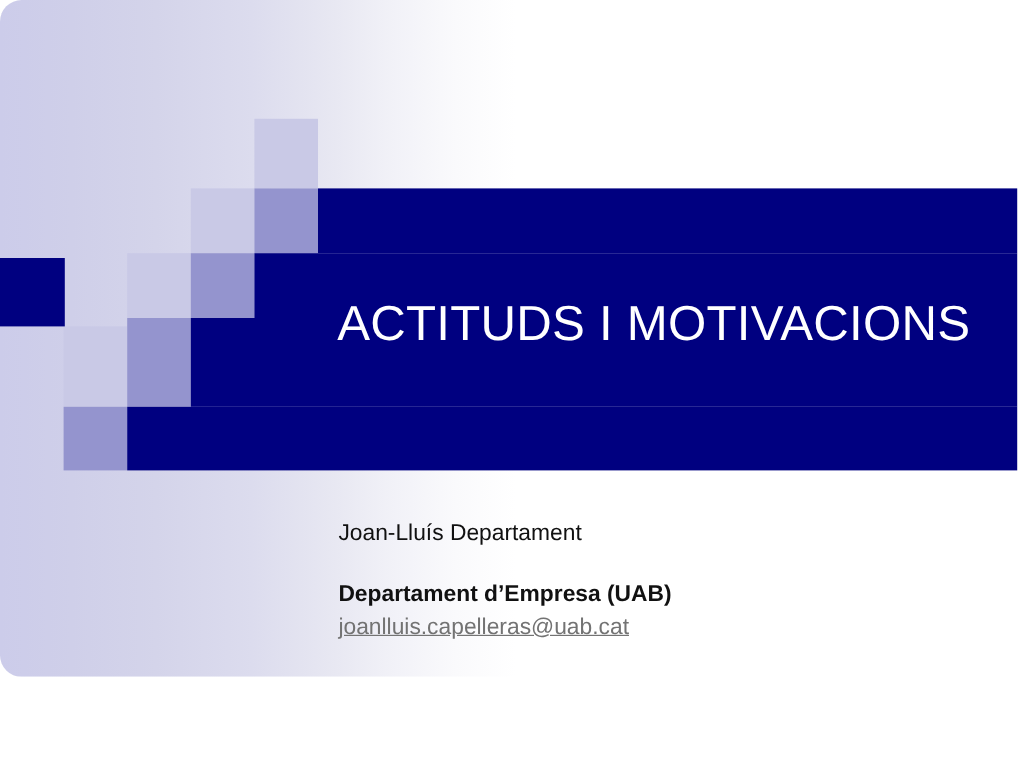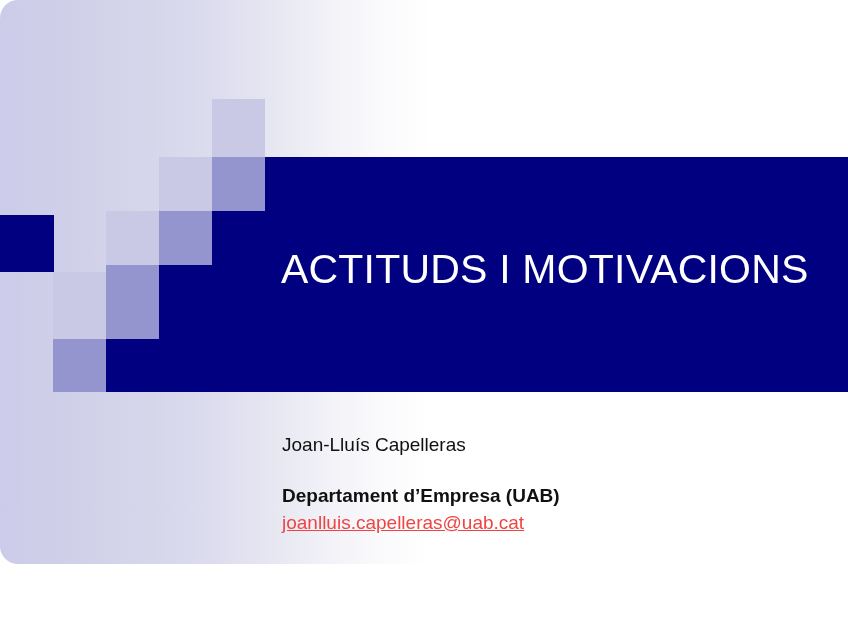--- a/index.html
+++ b/index.html
@@ -75,21 +75,21 @@
   }
   .sub-line {
     color: #111111;
     font-size: 19px;
     line-height: 27px;
     margin: 0;
     white-space: nowrap;
   }
   .sub-line.bold { font-weight: bold; margin-top: 24px; }
   .sub-link {
-    color: #ef4444;
+    color: #737373;
     font-size: 19px;
     line-height: 27px;
     text-decoration: underline;
     display: inline-block;
     white-space: nowrap;
   }
 </style>
 </head>
 <body>
 
@@ -109,18 +109,18 @@
   <div class="navy" style="left:0px;top:215px;width:54px;height:57px;"></div>
 
   <div class="navy" style="left:265px;top:157px;width:583px;height:54px;"></div>
   <div class="navy" style="left:212px;top:211px;width:636px;height:54px;"></div>
   <div class="navy" style="left:159px;top:265px;width:689px;height:74px;"></div>
   <div class="navy" style="left:106px;top:339px;width:742px;height:53px;"></div>
 
   <div id="title">ACTITUDS I MOTIVACIONS</div>
 
   <div id="subtitle">
-    <p class="sub-line">Joan-Lluís Capelleras</p>
+    <p class="sub-line">Joan-Lluís Departament</p>
     <p class="sub-line bold">Departament d’Empresa (UAB)</p>
     <a class="sub-link" href="#">joanlluis.capelleras@uab.cat</a>
   </div>
 
 </div>
 
 </body></html>

